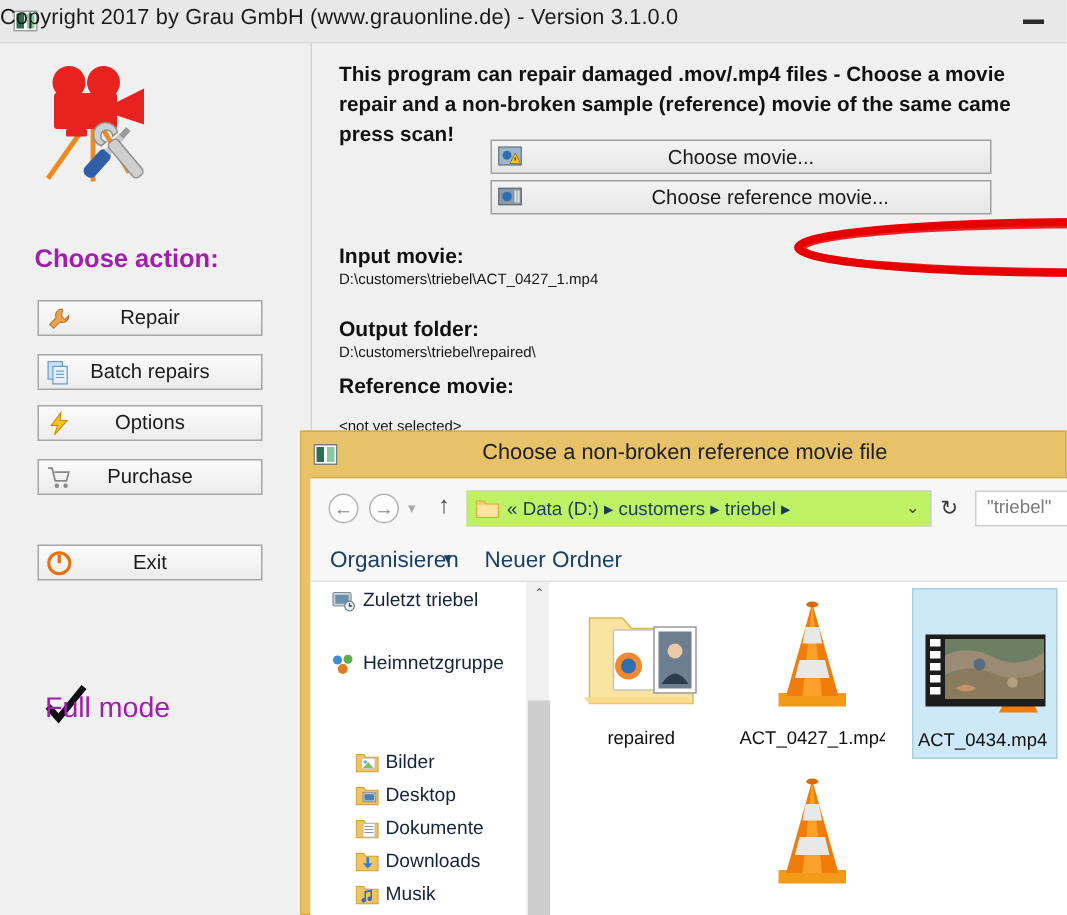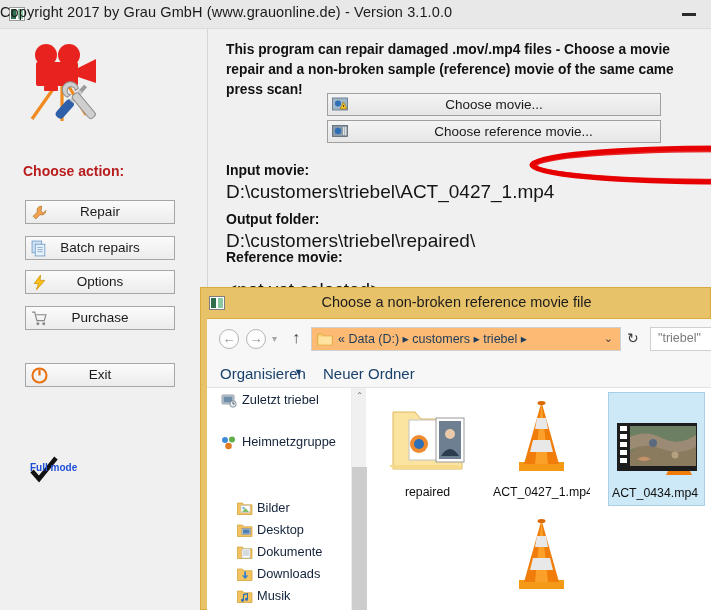--- a/index.html
+++ b/index.html
@@ -58,21 +58,21 @@
     width: 208px; height: 581px;
     background: #f0f0f0;
     border-right: 1px solid #d4d4d4;
   }
   #logo {
     position: absolute; left: 14px; top: 8px;
     width: 100px; height: 100px;
   }
   #choose-action-label {
     position: absolute; left: 23px; top: 134px;
-    font-size: 14px; font-weight: bold; color: #b91c1c;
+    font-size: 17px; font-weight: bold; color: #a21caf;
   }
   .side-btn {
     position: absolute; left: 25px;
     width: 150px; height: 24px;
     background: linear-gradient(#fbfbfb, #ececec);
     border: 1px solid #a6a6a6;
     font-size: 13.5px; color: #1a1a1a;
     text-align: center; line-height: 22px;
     cursor: default;
   }
@@ -80,21 +80,21 @@
     position: absolute; left: 5px; top: 3px;
     width: 17px; height: 17px;
   }
   #btn-repair   { top: 171px; }
   #btn-batch    { top: 207px; }
   #btn-options  { top: 241px; }
   #btn-purchase { top: 277px; }
   #btn-exit     { top: 334px; }
   #full-mode {
     position: absolute; left: 30px; top: 433px;
-    font-size: 10px; font-weight: bold; color: #1d4ed8;
+    font-size: 19px; font-weight: normal; color: #a21caf;
   }
   #check-icon {
     position: absolute; left: 29px; top: 427px;
     width: 30px; height: 28px;
   }
 
   
   #content { position: absolute; left: 209px; top: 29px; width: 502px; height: 581px; }
   #intro-text {
     position: absolute; left: 17px; top: 11px;
@@ -113,21 +113,21 @@
     cursor: default;
   }
   .choose-btn .cb-icon { position: absolute; left: 4px; top: 3px; width: 17px; height: 15px; }
   #btn-choose-movie { top: 64px; }
   #btn-choose-ref   { top: 91px; padding-left: 39px; }
 
   .info-label {
     position: absolute; font-size: 14px; font-weight: bold; color: #111;
   }
   .info-value {
-    position: absolute; font-size: 19px; color: #151515;
+    position: absolute; font-size: 10px; color: #151515;
   }
   #lbl-input  { left: 17px; top: 133px; }
   #val-input  { left: 17px; top: 152px; }
   #lbl-output { left: 17px; top: 182px; }
   #val-output { left: 17px; top: 201px; }
   #lbl-ref    { left: 17px; top: 220px; }
   #val-ref    { left: 17px; top: 250px; }
 
   
   #annotation-ellipse {
@@ -190,21 +190,21 @@
     position: absolute; left: 65px; top: 14px;
     font-size: 10px; color: #a8a8a8; cursor: default;
   }
   #nav-up {
     position: absolute; left: 85px; top: 10px;
     font-size: 16px; color: #4a4a4a; cursor: default;
   }
   #breadcrumb {
     position: absolute; left: 104px; top: 8px;
     width: 310px; height: 24px;
-    border: 1px solid #cfcfcf; background: #fdba74;
+    border: 1px solid #cfcfcf; background: #bef264;
     cursor: default;
   }
   #bc-folder-icon {
     position: absolute; left: 5px; top: 4px;
     width: 16px; height: 14px;
   }
   #bc-path {
     position: absolute; left: 26px; top: 3px;
     font-size: 12.5px; color: #1c3b5a;
     white-space: nowrap;

